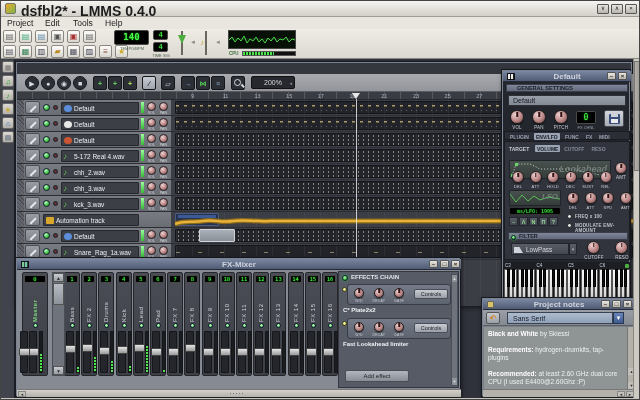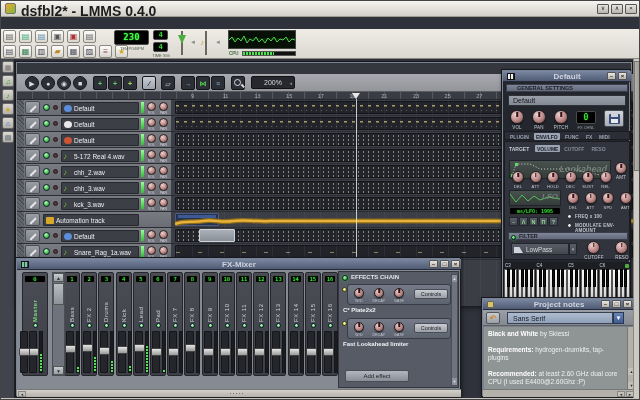--- a/index.html
+++ b/index.html
@@ -31,20 +31,26 @@
 <div id="screen">
 
   <div class="abs" style="left:0;top:0;width:640px;height:16px;background:linear-gradient(#f6f4f0,#d3d0c9);border-bottom:1px solid #a09d96">
     <div class="abs" style="left:4px;top:2px;width:11px;height:11px;border-radius:2px;background:linear-gradient(135deg,#f0a830,#7ab648);border:1px solid #776"></div>
     <div class="abs" style="left:20px;top:2px;font-size:14px;font-weight:bold;color:#1c1c1c">dsfbl2* - LMMS 0.4.0</div>
     <div class="winbtn" style="left:596px;top:3px;width:12px;height:10px">∨</div>
     <div class="winbtn" style="left:610px;top:3px;width:12px;height:10px">∧</div>
     <div class="winbtn" style="left:624px;top:3px;width:12px;height:10px">×</div>
   </div>
 
+  <div class="abs" style="left:0;top:16px;width:640px;height:12px;background:#e9e6df" id="menubar">
+      <div style="position: absolute; left: 6px; top: 1px; font-size: 8.5px; color: rgb(28, 28, 28);">Project</div>
+      <div style="position: absolute; left: 44px; top: 1px; font-size: 8.5px; color: rgb(28, 28, 28);">Edit</div>
+      <div style="position: absolute; left: 72px; top: 1px; font-size: 8.5px; color: rgb(28, 28, 28);">Tools</div>
+      <div style="position: absolute; left: 104px; top: 1px; font-size: 8.5px; color: rgb(28, 28, 28);">Help</div>
+    </div>
 
   <div class="abs" style="left:0;top:28px;width:640px;height:30px;background:linear-gradient(#efece6,#dbd8d1);border-bottom:1px solid #8a877f">
     <div id="tb-row1">
         <div class=" tbicon" style="position: absolute; left: 2px; top: 1px; width: 13px; height: 13px; color: rgb(85, 85, 85);">▤</div>
         <div class=" tbicon" style="position: absolute; left: 18px; top: 1px; width: 13px; height: 13px; color: rgb(51, 170, 119);">▤</div>
         <div class=" tbicon" style="position: absolute; left: 34px; top: 1px; width: 13px; height: 13px; color: rgb(85, 136, 170);">▤</div>
         <div class=" tbicon" style="position: absolute; left: 50px; top: 1px; width: 13px; height: 13px; color: rgb(85, 85, 85);">▣</div>
         <div class=" tbicon" style="position: absolute; left: 66px; top: 1px; width: 13px; height: 13px; color: rgb(170, 51, 51);">▣</div>
         <div class=" tbicon" style="position: absolute; left: 82px; top: 1px; width: 13px; height: 13px; color: rgb(85, 85, 85);">▤</div>
       </div>
@@ -52,21 +58,21 @@
         <div class=" tbicon" style="position: absolute; left: 2px; top: 16px; width: 13px; height: 13px; color: rgb(68, 68, 85);">▤</div>
         <div class=" tbicon" style="position: absolute; left: 18px; top: 16px; width: 13px; height: 13px; color: rgb(34, 119, 68);">▦</div>
         <div class=" tbicon" style="position: absolute; left: 34px; top: 16px; width: 13px; height: 13px; color: rgb(68, 68, 85);">▥</div>
         <div class=" tbicon" style="position: absolute; left: 50px; top: 16px; width: 13px; height: 13px; color: rgb(187, 136, 34);">▰</div>
         <div class=" tbicon" style="position: absolute; left: 66px; top: 16px; width: 13px; height: 13px; color: rgb(68, 68, 85);">▦</div>
         <div class=" tbicon" style="position: absolute; left: 82px; top: 16px; width: 13px; height: 13px; color: rgb(68, 68, 85);">▨</div>
         <div class=" tbicon" style="position: absolute; left: 98px; top: 16px; width: 13px; height: 13px; color: rgb(136, 68, 51);">≡</div>
         <div class=" tbicon" style="position: absolute; left: 114px; top: 16px; width: 13px; height: 13px; color: rgb(204, 170, 34);">★</div>
       </div>
 
-    <div class="led" style="position:absolute;left:113px;top:1px;width:35px;height:15px;font-size:9px;line-height:13px;font-weight:bold">230</div>
+    <div class="led" style="position:absolute;left:113px;top:1px;width:35px;height:15px;font-size:9px;line-height:13px;font-weight:bold">140</div>
     <div class="abs" style="left:112px;top:17px;width:38px;font-size:4px;color:#4a5a4a;text-align:center">TEMPO/BPM</div>
 
     <div class="led" style="position:absolute;left:152px;top:1px;width:15px;height:10px;font-size:7px;line-height:9px">4</div>
     <div class="led" style="position:absolute;left:152px;top:13px;width:15px;height:10px;font-size:7px;line-height:9px">4</div>
     <div class="abs" style="left:147px;top:24px;width:26px;font-size:4px;color:#4a5a4a;text-align:center">TIME SIG</div>
 
     <div class="abs" style="left:176px;top:2px;width:10px;height:24px">
       <div class="abs" style="left:4px;top:0;width:2px;height:24px;background:#9a978f;border:1px solid #6a675f"></div>
       <div class="abs" style="left:1px;top:4px;width:0;height:0;border-left:4px solid transparent;border-right:4px solid transparent;border-top:9px solid #4cae3c"></div>
     </div>

